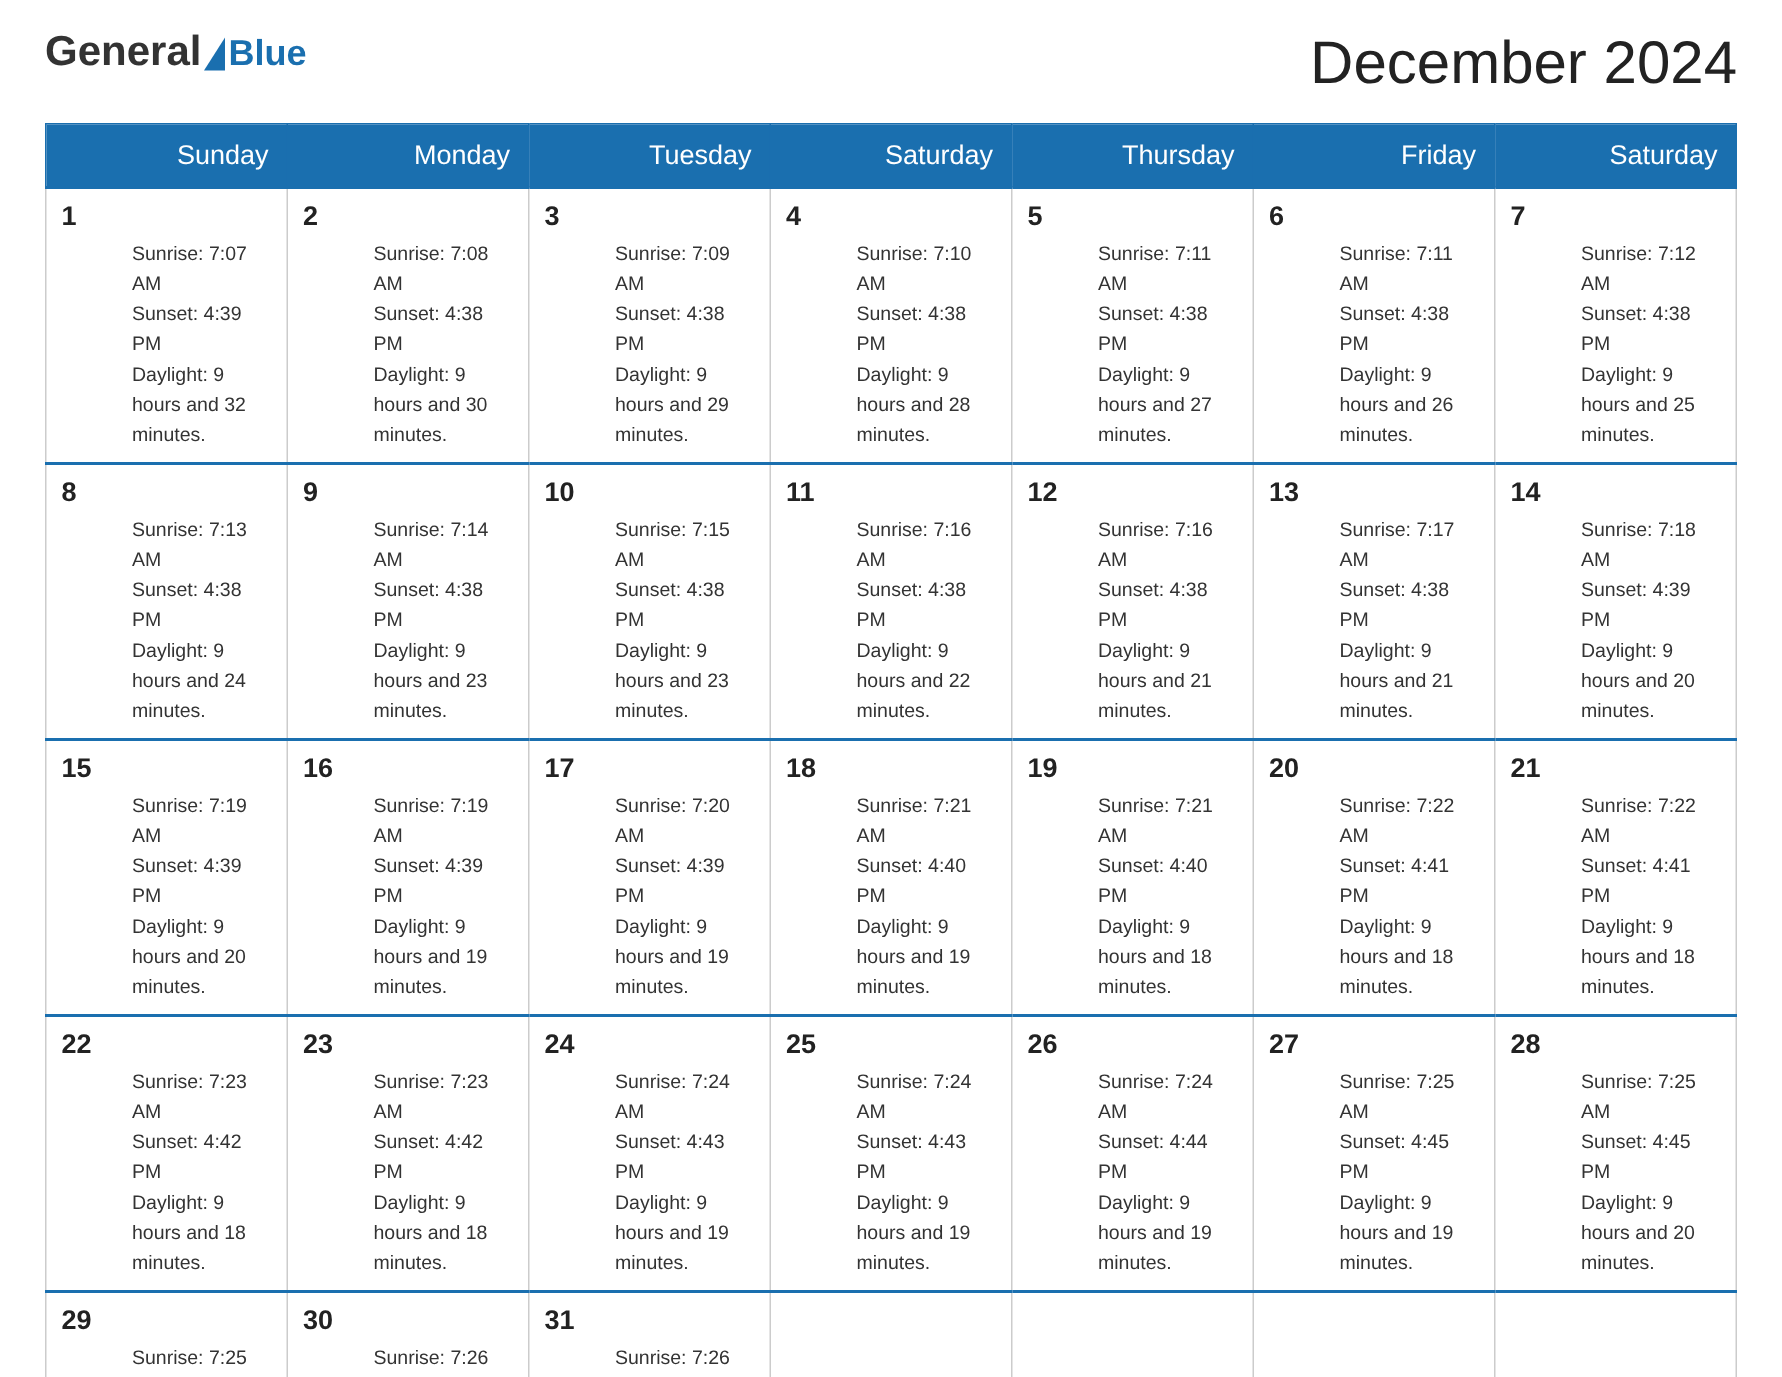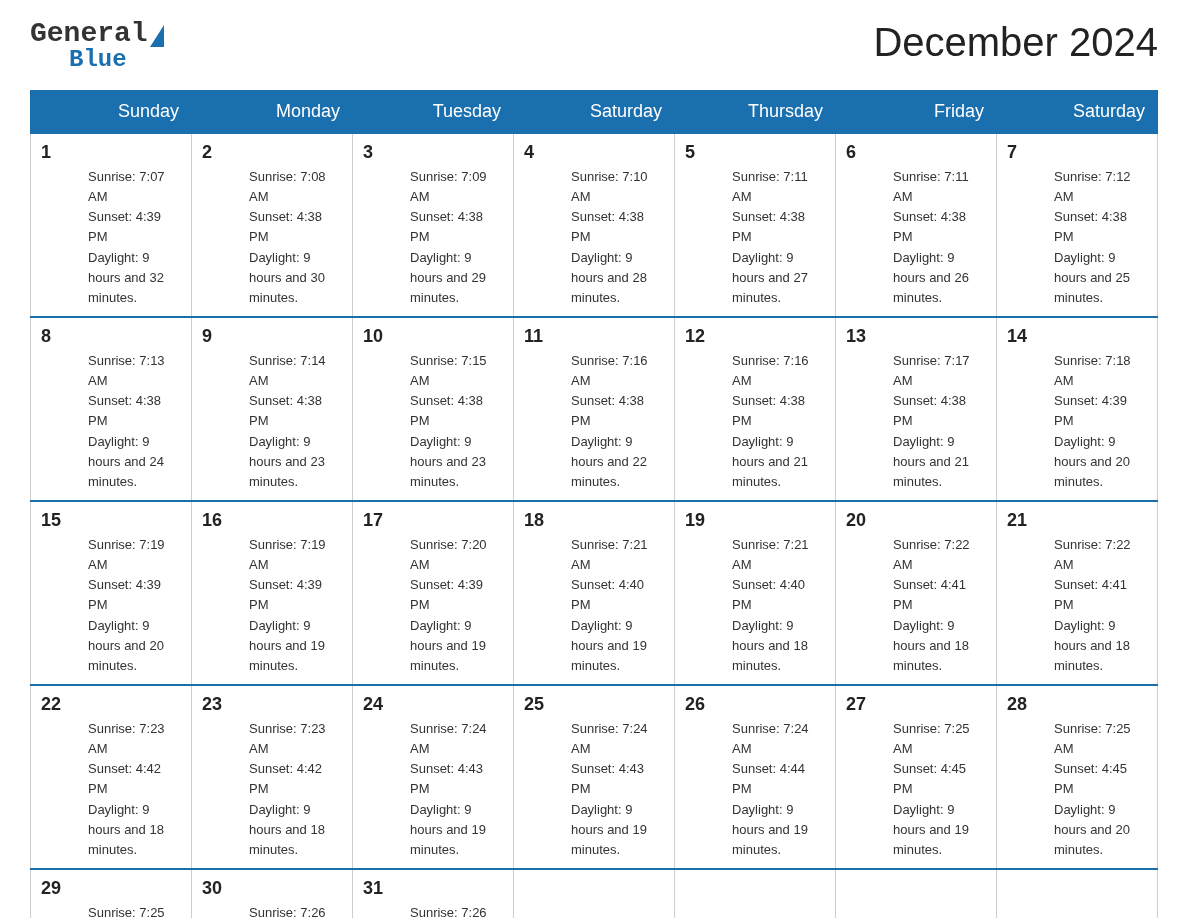--- a/index.html
+++ b/index.html
@@ -12,24 +12,23 @@
       padding: 20px 30px;
     }
     .header {
       display: flex;
       justify-content: space-between;
       align-items: flex-start;
       margin-bottom: 18px;
     }
     .logo {
       display: flex;
-      flex-direction: column;
-      align-items: center;
+      flex-direction: row;
+      align-items: flex-end;
       line-height: 1;
-      font-family: Liberation Mono, monospace;
     }
     .logo-text {
       font-size: 28px;
       font-weight: bold;
       color: #333;
       display: flex;
       align-items: center;
     }
     .logo-general { color: #333; }
     .logo-triangle {

